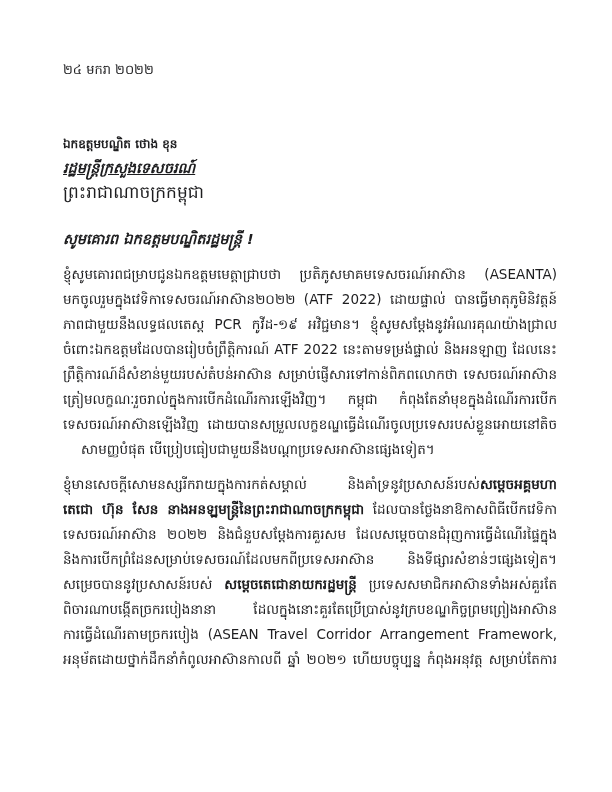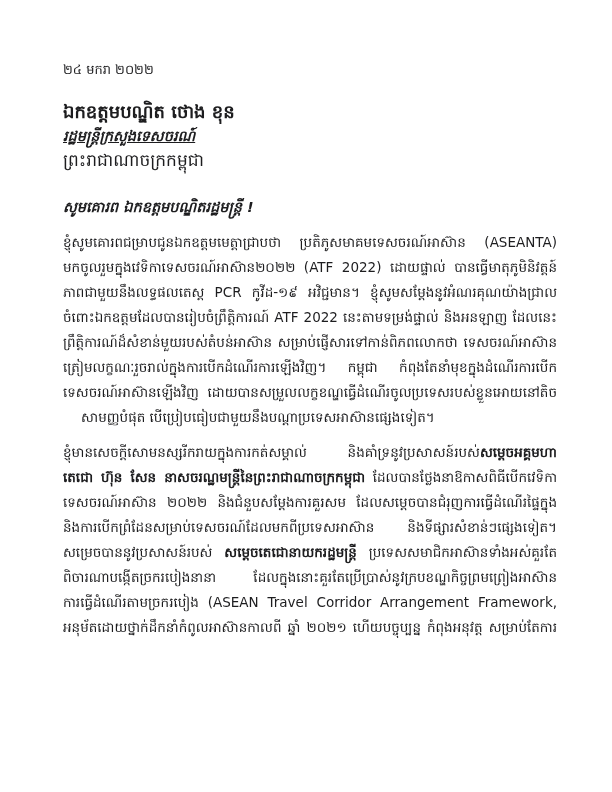--- a/index.html
+++ b/index.html
@@ -18,29 +18,29 @@
     box-sizing: border-box;
   }
   .content {
     box-sizing: border-box;
     width: 612px;
     padding: 60px 55px 0 63px; 
   }
   .date {
     font-size: 13px;
     line-height: 20px;
-    margin-bottom: 20px;
+    margin-bottom: 52px;
   }
   .recipient .r-line {
     font-size: 17px;
     line-height: 24px;
   }
   .recipient .r-name {
     font-weight: 700;
-    font-size: 18px;
+    font-size: 12px;
   }
   .recipient .r-title {
     font-weight: 700;
     font-style: italic;
     font-size: 14.5px;
     text-decoration: underline;
   }
   .salutation {
     margin-top: 22px;
     font-weight: 700;
@@ -92,21 +92,21 @@
         <div class="line"><span>ភាពជាមួយនឹងលទ្ធផលតេស្ត PCR កូវីដ-១៩ អវិជ្ជមាន។ ខ្ញុំសូមសម្តែងនូវអំណរគុណយ៉ាងជ្រាលជ្រៅជូន</span></div>
         <div class="line"><span>ចំពោះឯកឧត្តមដែលបានរៀបចំព្រឹត្តិការណ៍ ATF 2022 នេះតាមទម្រង់ផ្ទាល់ និងអនឡាញ ដែលនេះជា</span></div>
         <div class="line"><span>ព្រឹត្តិការណ៍ដ៏សំខាន់មួយរបស់តំបន់អាស៊ាន សម្រាប់ផ្ញើសារទៅកាន់ពិភពលោកថា ទេសចរណ៍អាស៊ានបាន</span></div>
         <div class="line"><span>ត្រៀមលក្ខណៈរួចរាល់ក្នុងការបើកដំណើរការឡើងវិញ។ កម្ពុជា កំពុងតែនាំមុខក្នុងដំណើរការបើក</span></div>
         <div class="line"><span>ទេសចរណ៍អាស៊ានឡើងវិញ ដោយបានសម្រួលលក្ខខណ្ឌធ្វើដំណើរចូលប្រទេសរបស់ខ្លួនអោយនៅតិច និង</span></div>
         <div class="line last"><span>សាមញ្ញបំផុត បើប្រៀបធៀបជាមួយនឹងបណ្តាប្រទេសអាស៊ានផ្សេងទៀត។</span></div>
       </div>
 
     <div class="para">
         <div class="line"><span>ខ្ញុំមានសេចក្តីសោមនស្សរីករាយក្នុងការកត់សម្គាល់ និងគាំទ្រនូវប្រសាសន៍របស់</span><span class="bold">សម្តេចអគ្គមហាសេនាបតី</span></div>
-        <div class="line"><span class="bold">តេជោ ហ៊ុន សែន នាសចរណ្ឋមន្ត្រីនៃព្រះរាជាណាចក្រកម្ពុជា</span><span> ដែលបានថ្លែងនាឱកាសពិធីបើកវេទិកា</span></div>
+        <div class="line"><span class="bold">តេជោ ហ៊ុន សែន នាងអនឡ្ឋមន្ត្រីនៃព្រះរាជាណាចក្រកម្ពុជា</span><span> ដែលបានថ្លែងនាឱកាសពិធីបើកវេទិកា</span></div>
         <div class="line"><span>ទេសចរណ៍អាស៊ាន ២០២២ និងជំនួបសម្តែងការគួរសម ដែលសម្តេចបានជំរុញការធ្វើដំណើរផ្ទៃក្នុងអាស៊ាន</span></div>
         <div class="line"><span>និងការបើកព្រំដែនសម្រាប់ទេសចរណ៍ដែលមកពីប្រទេសអាស៊ាន និងទីផ្សារសំខាន់ៗផ្សេងទៀត។ ដើម្បី</span></div>
         <div class="line"><span>សម្រេចបាននូវប្រសាសន៍របស់ </span><span class="bold">សម្តេចតេជោនាយករដ្ឋមន្ត្រី</span><span> ប្រទេសសមាជិកអាស៊ានទាំងអស់គួរតែ</span></div>
         <div class="line"><span>ពិចារណាបង្កើតច្រករបៀងនានា ដែលក្នុងនោះគួរតែប្រើប្រាស់នូវក្របខណ្ឌកិច្ចព្រមព្រៀងអាស៊ានសម្រាប់</span></div>
         <div class="line"><span>ការធ្វើដំណើរតាមច្រករបៀង (ASEAN Travel Corridor Arrangement Framework, ATCAF) ដែលបាន</span></div>
         <div class="line"><span>អនុម័តដោយថ្នាក់ដឹកនាំកំពូលអាស៊ានកាលពី ឆ្នាំ ២០២១ ហើយបច្ចុប្បន្ន កំពុងអនុវត្ត សម្រាប់តែការធ្វើ</span></div>
       </div>
 
   </div>
 </div>

